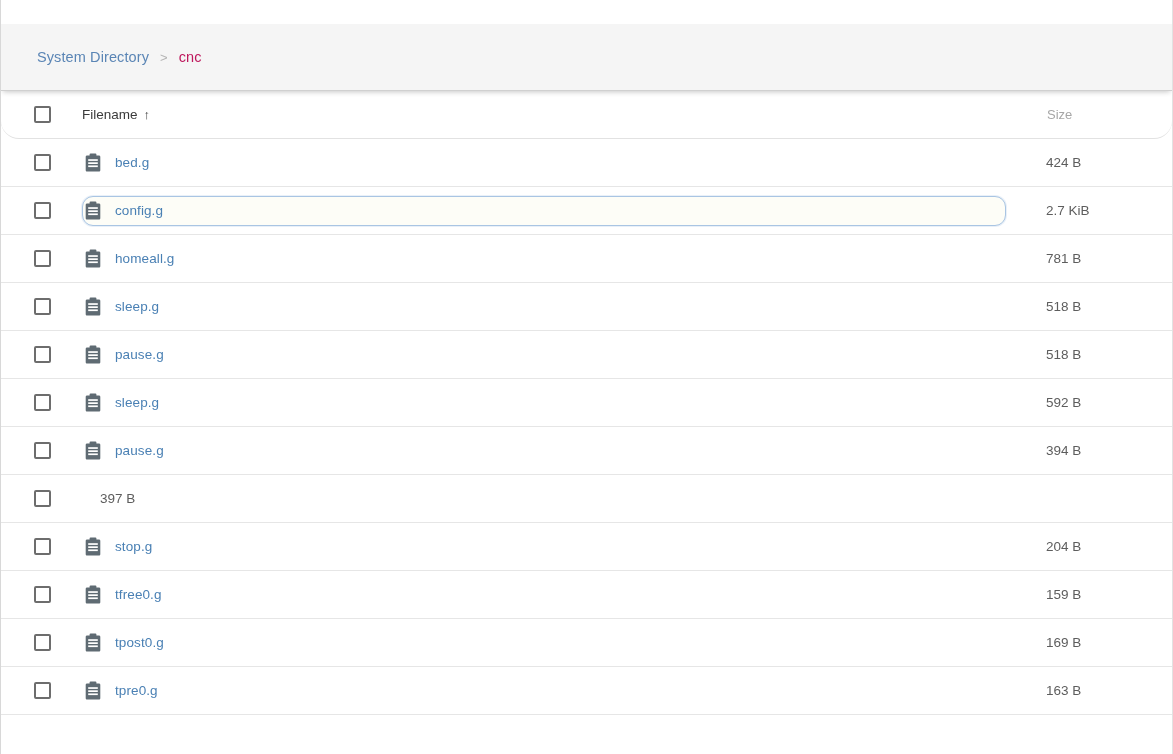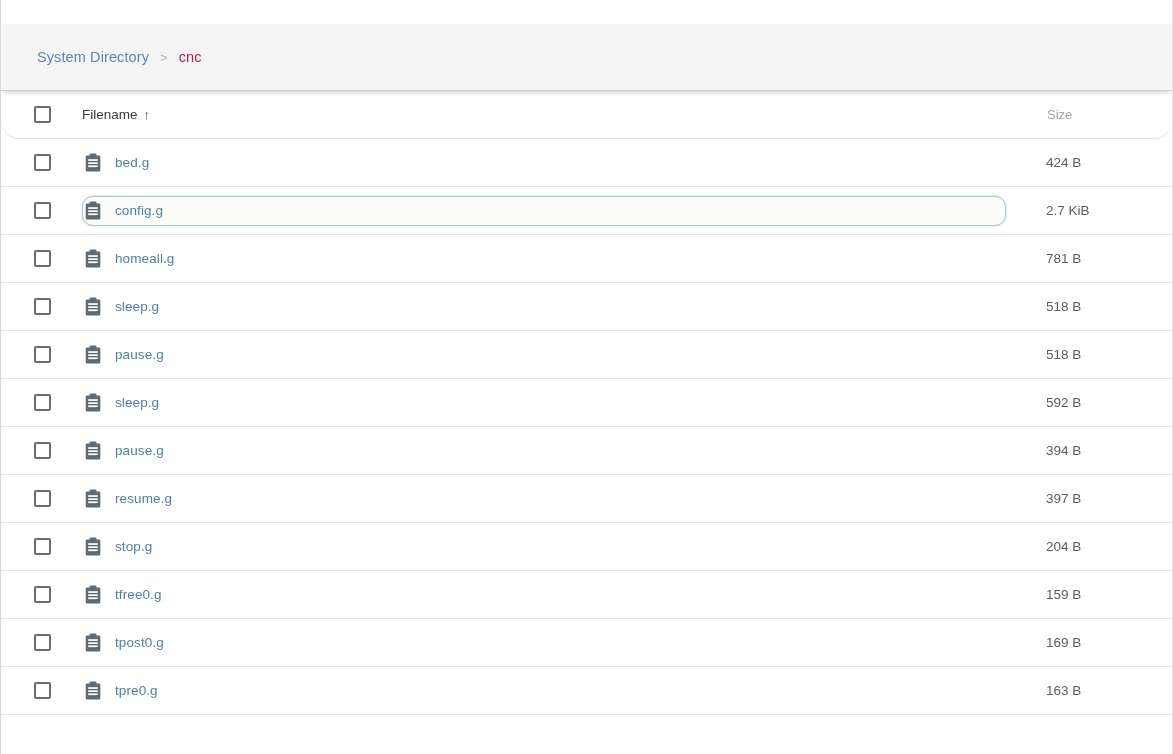--- a/index.html
+++ b/index.html
@@ -355,34 +355,20 @@
               </span>
               <a class="file-link">pause.g</a>
             </div>
           </div>
           <div class="cell-size">394 B</div>
         </div>
         <div class="row">
           <div class="cell-check">
             <div class="checkbox"></div>
           </div>
-          <div class="cell-name">
-            <div class="name-target">
-              <span>
-                <svg class="clip-icon" viewBox="0 0 16 19" xmlns="http://www.w3.org/2000/svg" aria-hidden="true">
-                  <path fill="#5f6b73" d="M2 2.4h2.6V1.3c0-.5.4-.9.9-.9h5c.5 0 .9.4.9.9v1.1H14c.7 0 1.3.6 1.3 1.3v13.6c0 .7-.6 1.3-1.3 1.3H2c-.7 0-1.3-.6-1.3-1.3V3.7c0-.7.6-1.3 1.3-1.3z"></path>
-                  <rect x="5.6" y="0.9" width="4.8" height="2.9" rx="0.5" fill="#5f6b73"></rect>
-                  <rect x="3.2" y="6.2" width="9.6" height="1.7" fill="#ffffff"></rect>
-                  <rect x="3.2" y="9.3" width="9.6" height="1.7" fill="#ffffff"></rect>
-                  <rect x="3.2" y="12.4" width="9.6" height="1.7" fill="#ffffff"></rect>
-                </svg>
-              </span>
-              <a class="file-link">resume.g</a>
-            </div>
-          </div>
           <div class="cell-size">397 B</div>
         </div>
         <div class="row">
           <div class="cell-check">
             <div class="checkbox"></div>
           </div>
           <div class="cell-name">
             <div class="name-target">
               <span>
                 <svg class="clip-icon" viewBox="0 0 16 19" xmlns="http://www.w3.org/2000/svg" aria-hidden="true">

